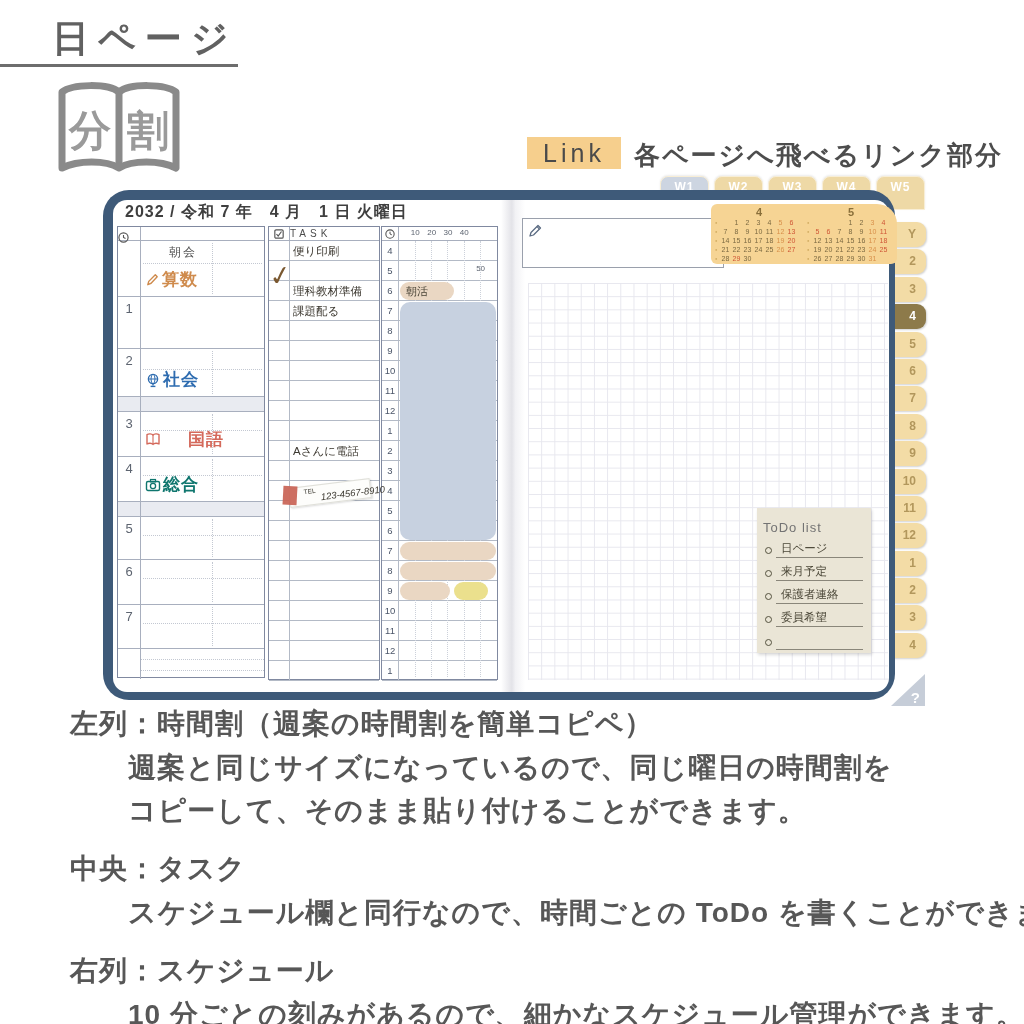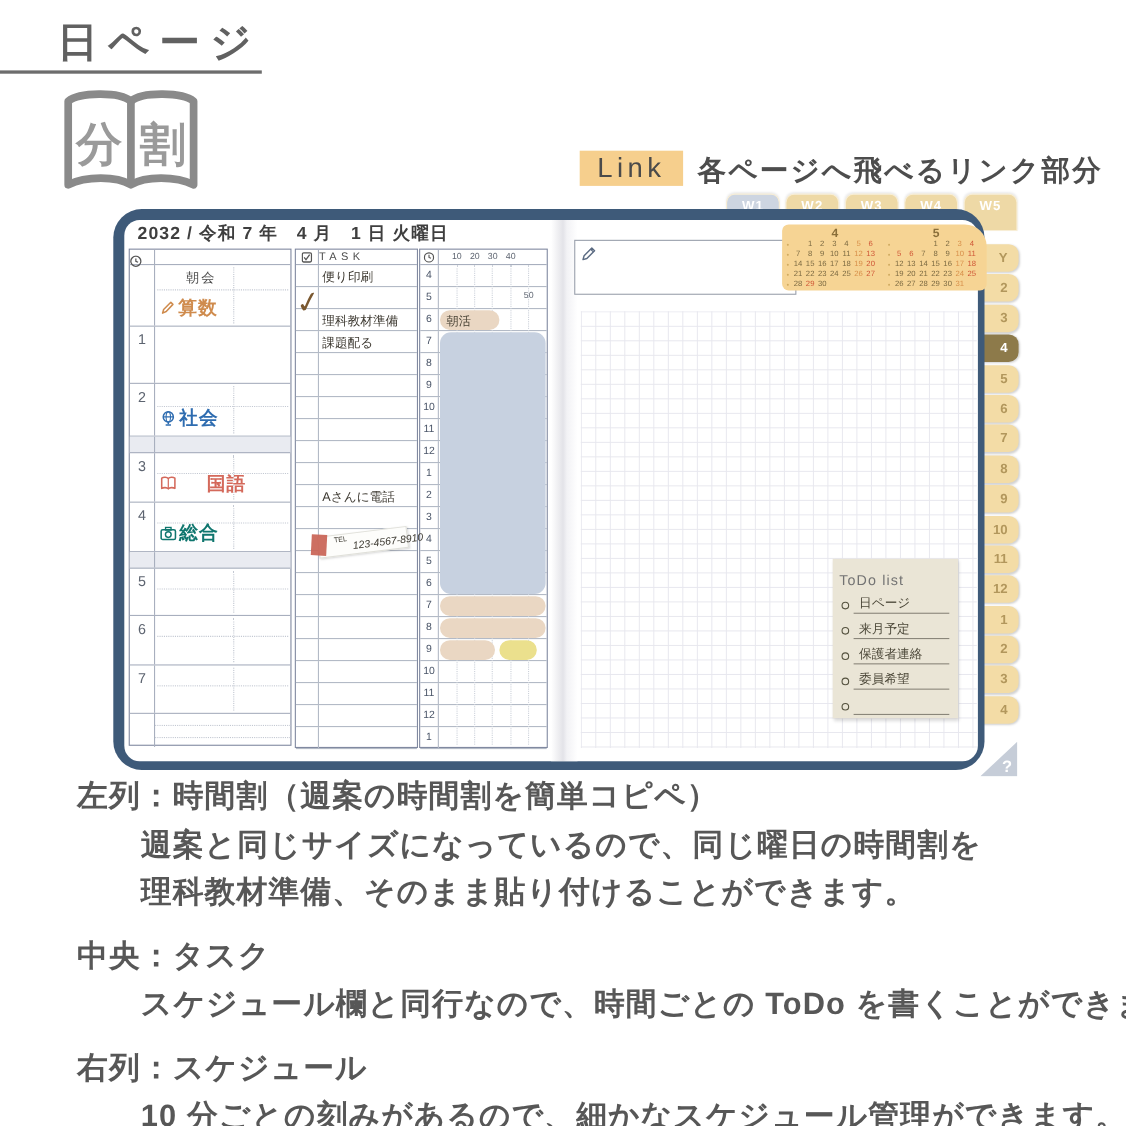--- a/index.html
+++ b/index.html
@@ -741,21 +741,21 @@
           </div>
         </div>
     </div>
   </div>
 </div>
 
 <div class="abs" id="notes">
     <div class="note">
       <div class="note-head">左列：時間割（週案の時間割を簡単コピペ）</div>
       <div class="note-line">週案と同じサイズになっているので、同じ曜日の時間割を</div>
-      <div class="note-line">理科教材準備、そのまま貼り付けることができます。</div>
+      <div class="note-line">コピーして、そのまま貼り付けることができます。</div>
     </div>
     <div class="note">
       <div class="note-head">中央：タスク</div>
       <div class="note-line">スケジュール欄と同行なので、時間ごとの ToDo を書くことができます。</div>
     </div>
     <div class="note">
       <div class="note-head">右列：スケジュール</div>
       <div class="note-line">10 分ごとの刻みがあるので、細かなスケジュール管理ができます。</div>
     </div>
   </div>

